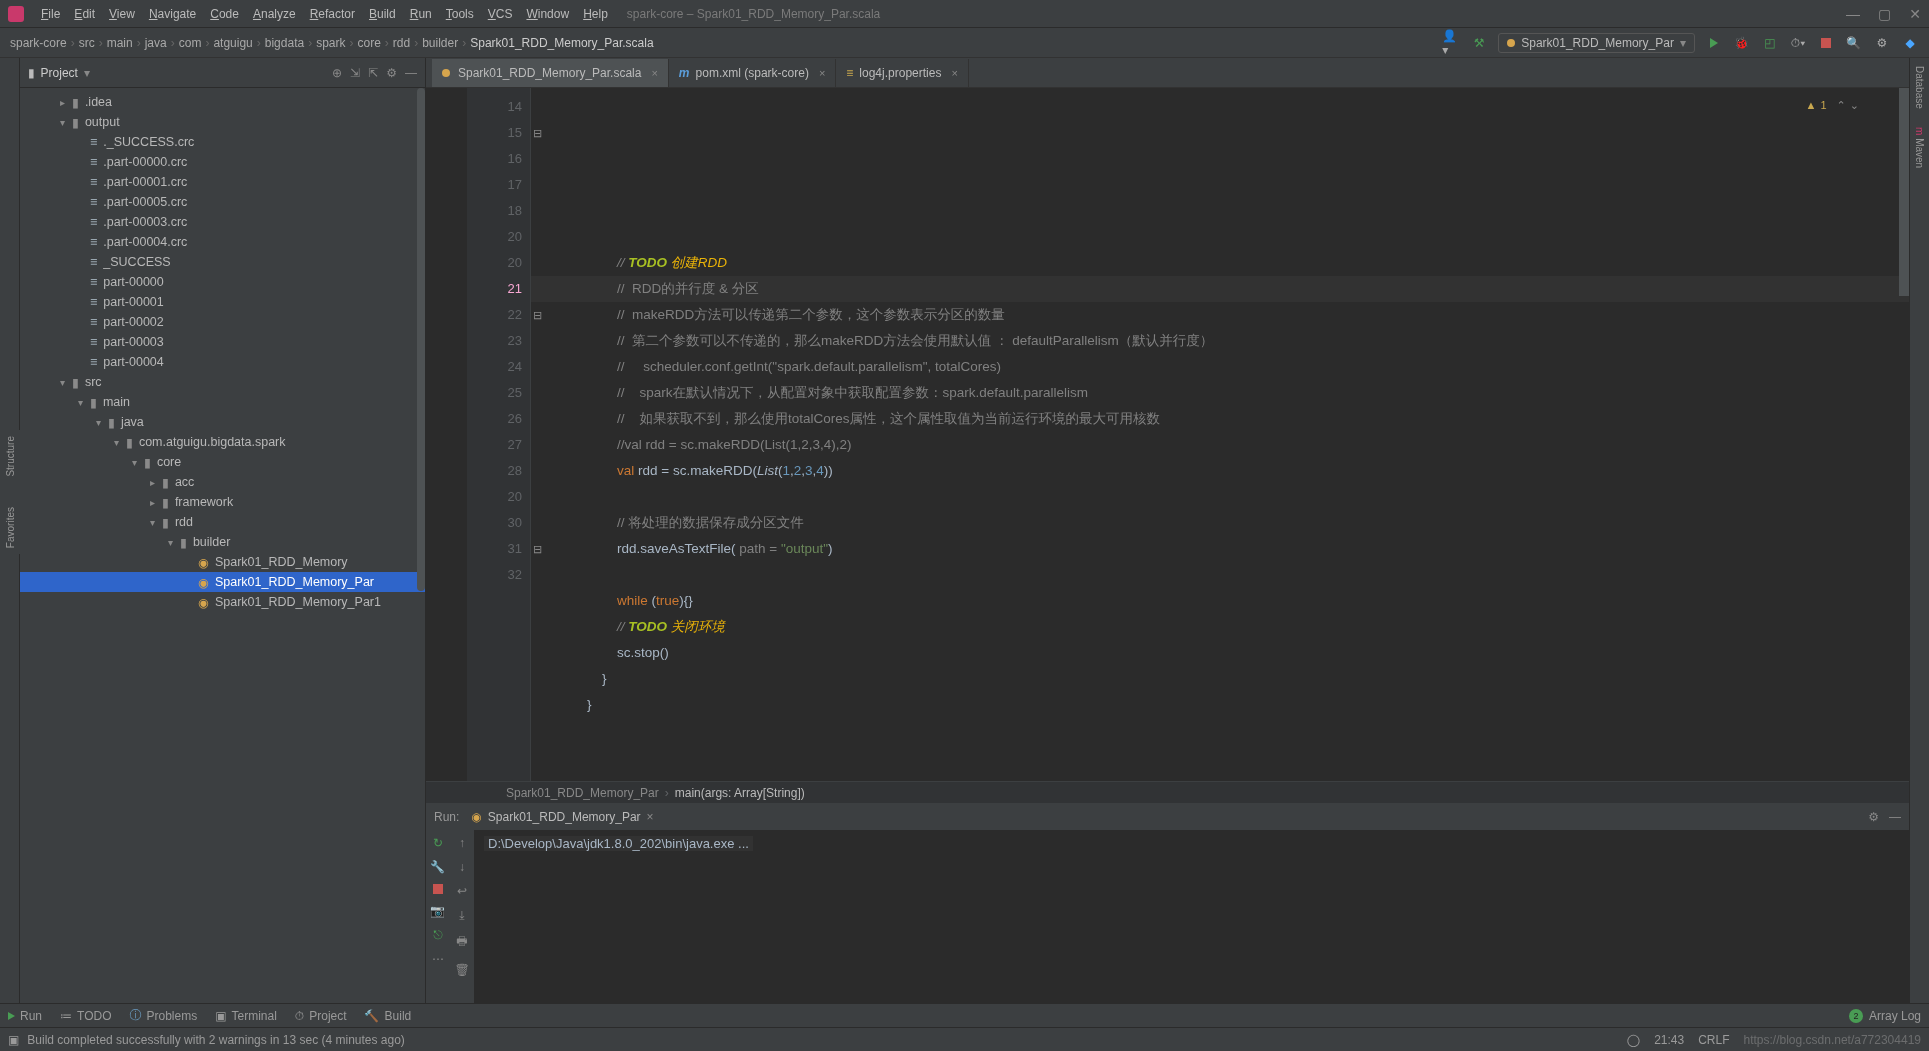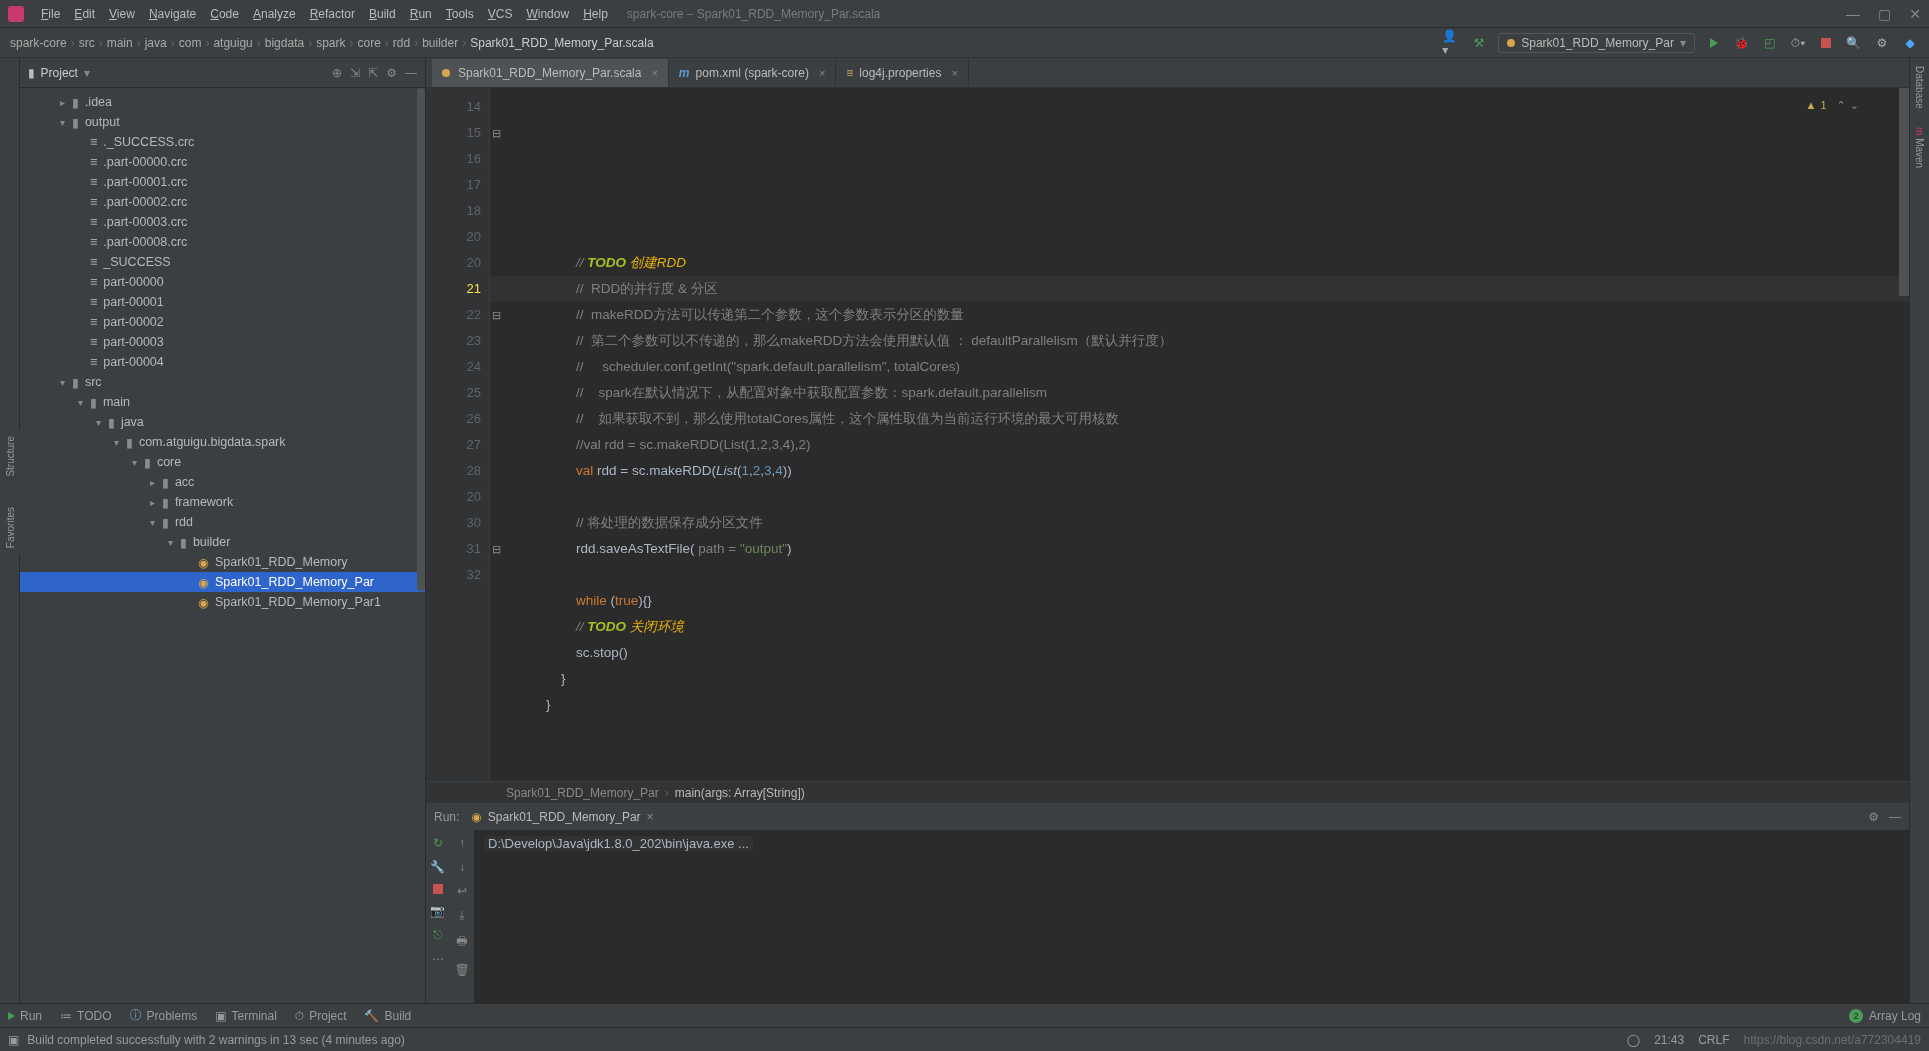--- a/index.html
+++ b/index.html
@@ -42,23 +42,23 @@
 .tree-row .scfile { color:#d6a54d; margin-right:6px; }
 .tree-row .txtfile { color:#9aa7b0; margin-right:6px; }
 .ind-1{padding-left:40px}.ind-2{padding-left:58px}.ind-3{padding-left:76px}.ind-4{padding-left:94px}.ind-5{padding-left:112px}.ind-6{padding-left:130px}.ind-7{padding-left:148px}.ind-8{padding-left:166px}
 
 .editor-col { flex:1; display:flex; flex-direction:column; background:#2b2b2b; }
 .tab-bar { height:30px; background:#3c3f41; display:flex; align-items:flex-end; padding-left:6px; border-bottom:1px solid #323232; position:relative; }
 .etab { height:28px; padding:0 10px; display:flex; align-items:center; gap:6px; color:#bbb; border-right:1px solid #323232; background:#3c3f41; }
 .etab.active { background:#4e5254; }
 .etab .dot { width:8px; height:8px; background:#d6a54d; border-radius:50%; margin-right:2px; }
 .etab .close { color:#888; margin-left:4px; font-size:11px;}
-.editor-body { flex:1; display:flex; position:relative; }
+.editor-body { flex:1; display:flex; position:relative;margin-left:41px; }
 .gutter { width:64px; background:#313335; color:#606366; text-align:right; padding:6px 8px 0 0; font-family:"JetBrains Mono",Consolas,monospace; font-size:13px; line-height:26px; border-right:1px solid #3c3f41; }
-.gutter .curln { color:#fde047; }
+.gutter .curln { color:#f9a8d4; }
 .fold-strip { position:absolute; left:64px; top:0; bottom:0; width:16px; }
 .fold-strip .minus { color:#888; font-size:11px; position:absolute; left:2px; }
 .code { flex:1; font-family:"JetBrains Mono",Consolas,monospace; font-size:13.5px; line-height:26px; padding:6px 0 0 26px; white-space:pre; color:#a9b7c6; position:relative; }
 .code .hl-line { position:absolute; left:0; right:0; height:26px; background:#323232; top:calc(6px + 7*26px); }
 .cm-comment { color:#808080; }
 .cm-comment-italic { color:#808080; font-style:italic; }
 .cm-todo { color:#a8c023; font-style:italic; font-weight:bold; }
 .cm-todo-text { color:#eab308; font-style:italic; }
 .cm-kw { color:#cc7832; }
 .cm-str { color:#6a8759; }
@@ -184,31 +184,31 @@
           <span>.part-00000.crc</span>
         </div>
         <div class="tree-row ind-2">
           <span class="arrow"></span>
           <span class="txtfile">≡</span>
           <span>.part-00001.crc</span>
         </div>
         <div class="tree-row ind-2">
           <span class="arrow"></span>
           <span class="txtfile">≡</span>
-          <span>.part-00002.crc</span>
+          <span>.part-00005.crc</span>
         </div>
         <div class="tree-row ind-2">
           <span class="arrow"></span>
           <span class="txtfile">≡</span>
           <span>.part-00003.crc</span>
         </div>
         <div class="tree-row ind-2">
           <span class="arrow"></span>
           <span class="txtfile">≡</span>
-          <span>.part-00008.crc</span>
+          <span>.part-00004.crc</span>
         </div>
         <div class="tree-row ind-2">
           <span class="arrow"></span>
           <span class="txtfile">≡</span>
           <span>_SUCCESS</span>
         </div>
         <div class="tree-row ind-2">
           <span class="arrow"></span>
           <span class="txtfile">≡</span>
           <span>part-00000</span>

